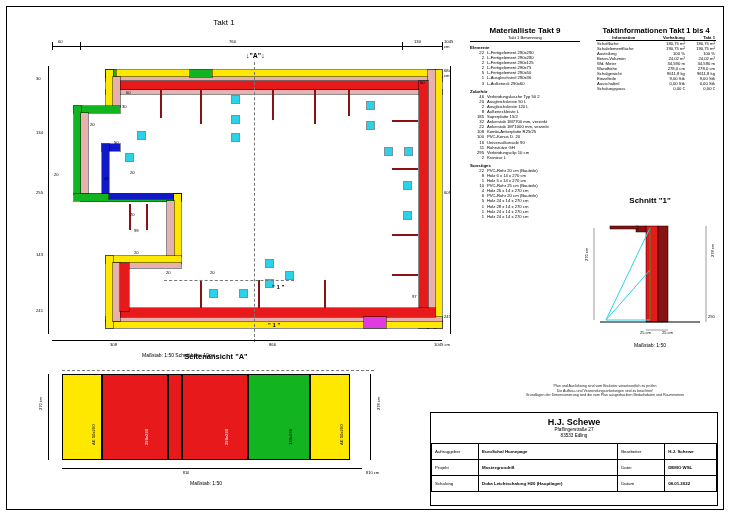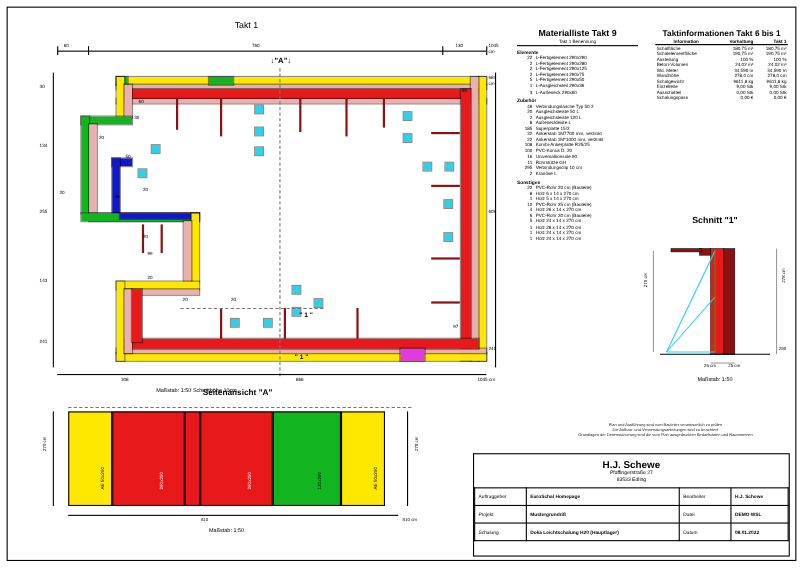--- a/index.html
+++ b/index.html
@@ -320,21 +320,21 @@
           <span>Holz 24 x 14 x 270 cm</span>
         </div>
         <div class="row">
           <span class="q">1</span>
           <span>Holz 24 x 14 x 270 cm</span>
         </div>
       </div>
   </div>
 
   <div class="abs" id="takt">
-    <div class="h">Taktinformationen  Takt 6 bis 1</div>
+    <div class="h">Taktinformationen  Takt 1 bis 4</div>
     <table>
       <thead>
         <tr>
           <th>Information</th>
           <th class="right">Vorhaltung</th>
           <th class="right">Takt 1</th>
         </tr>
       </thead>
       <tbody id="takt-body">
           <tr>

